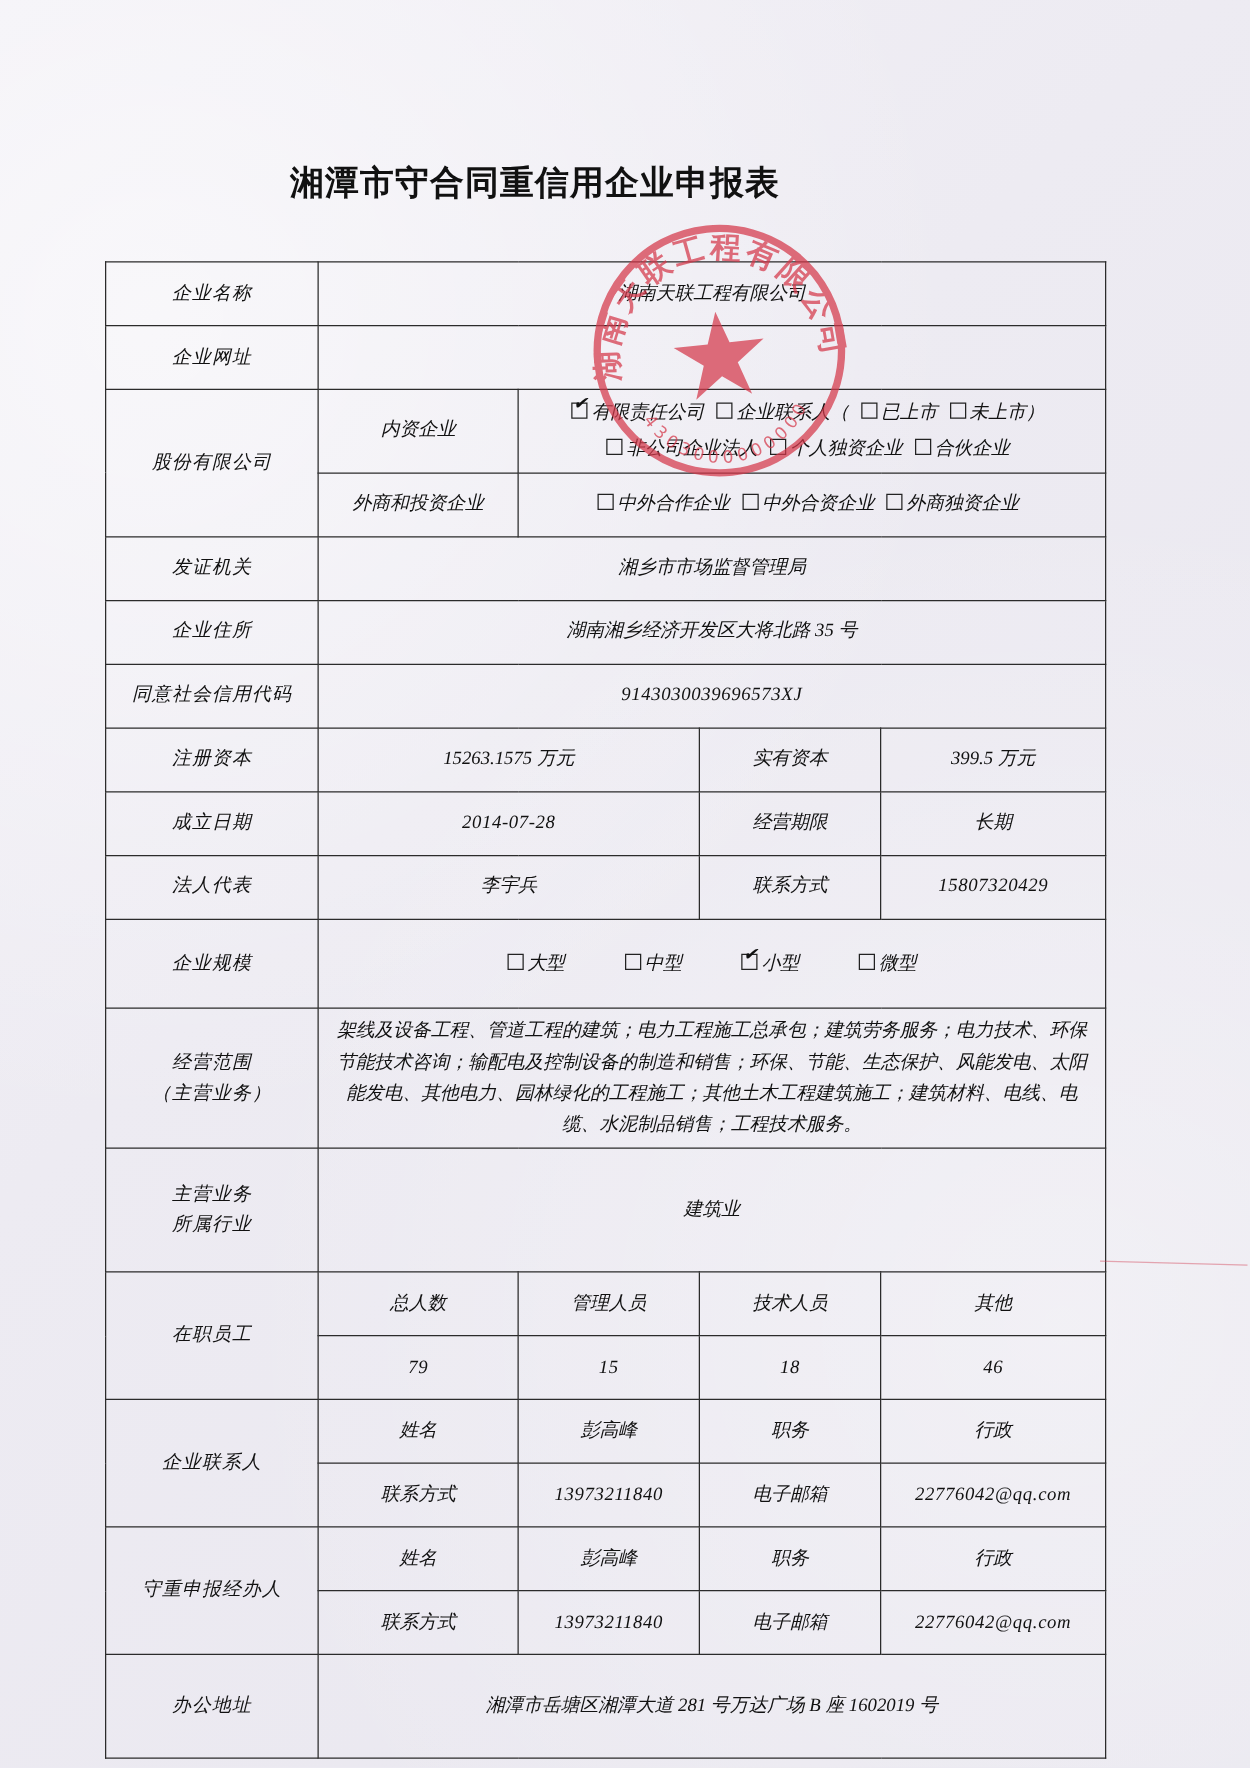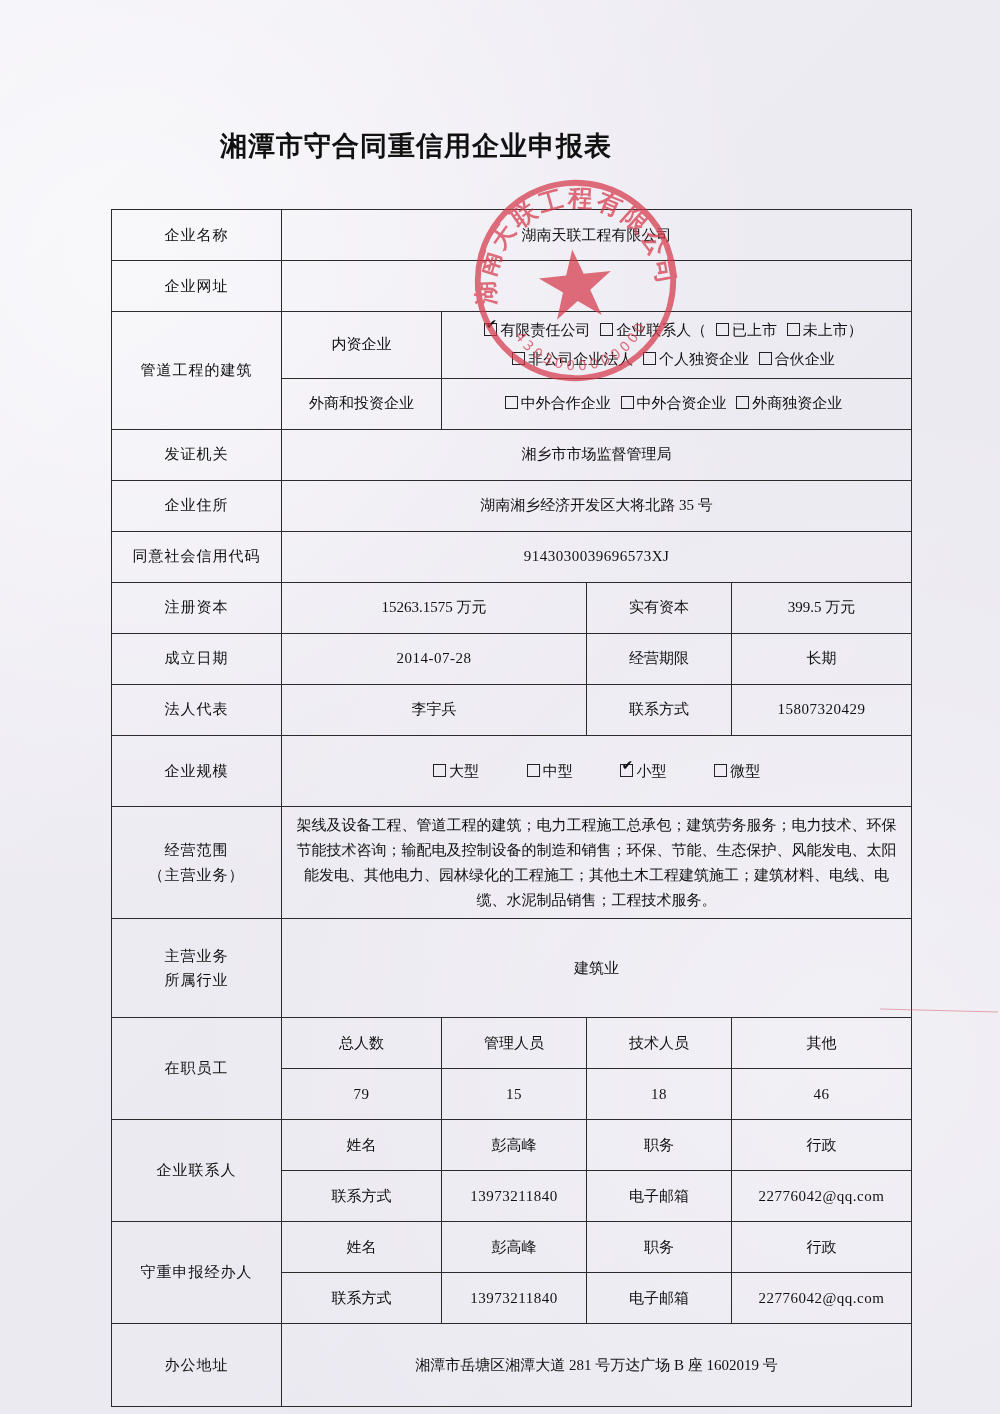--- a/index.html
+++ b/index.html
@@ -25,37 +25,38 @@
   .paper-noise {
     position: absolute;
     inset: 0;
     background:
       radial-gradient(circle at 12% 18%, rgba(255,255,255,0.55), rgba(255,255,255,0) 45%),
       radial-gradient(circle at 85% 75%, rgba(255,255,255,0.35), rgba(255,255,255,0) 50%);
     pointer-events: none;
   }
   .doc-title {
     position: absolute;
-    left: 0;
+    left: 12px;
     top: 128px;
     width: 832px;
     text-align: center;
     font-size: 27px;
     font-weight: bold;
     letter-spacing: 1px;
     font-family: "DejaVu Sans", "Liberation Sans", sans-serif;
   }
   table.form {
     position: absolute;
-    left: 111px;
+    left: 84px;
     top: 209px;
     width: 800px;
     border-collapse: collapse;
     table-layout: fixed;
     font-size: 15px;
+    font-style: italic;
   }
   table.form td {
     border: 1px solid #2b2b2b;
     padding: 6px 8px;
     text-align: center;
     vertical-align: middle;
     line-height: 1.65;
     height: 38px;
   }
   td.label {
@@ -154,21 +155,21 @@
       <td class="label">企业名称</td>
       <td colspan="4">湖南天联工程有限公司</td>
     </tr>
 
     <tr>
       <td class="label">企业网址</td>
       <td colspan="4"></td>
     </tr>
 
     <tr>
-      <td class="label" rowspan="2">管道工程的建筑</td>
+      <td class="label" rowspan="2">股份有限公司</td>
       <td>内资企业</td>
       <td colspan="3" class="left two-line" style="text-align:center">
         <div class="reg-line">
           <span class="chk"><span class="box checked"></span><span>有限责任公司</span></span>
           <span class="chk"><span class="box"></span><span>企业联系人（</span></span>
           <span class="chk"><span class="box"></span><span>已上市</span></span>
           <span class="chk"><span class="box"></span><span>未上市）</span></span>
         </div>
         <div class="reg-line">
           <span class="chk"><span class="box"></span><span>非公司企业法人</span></span>

